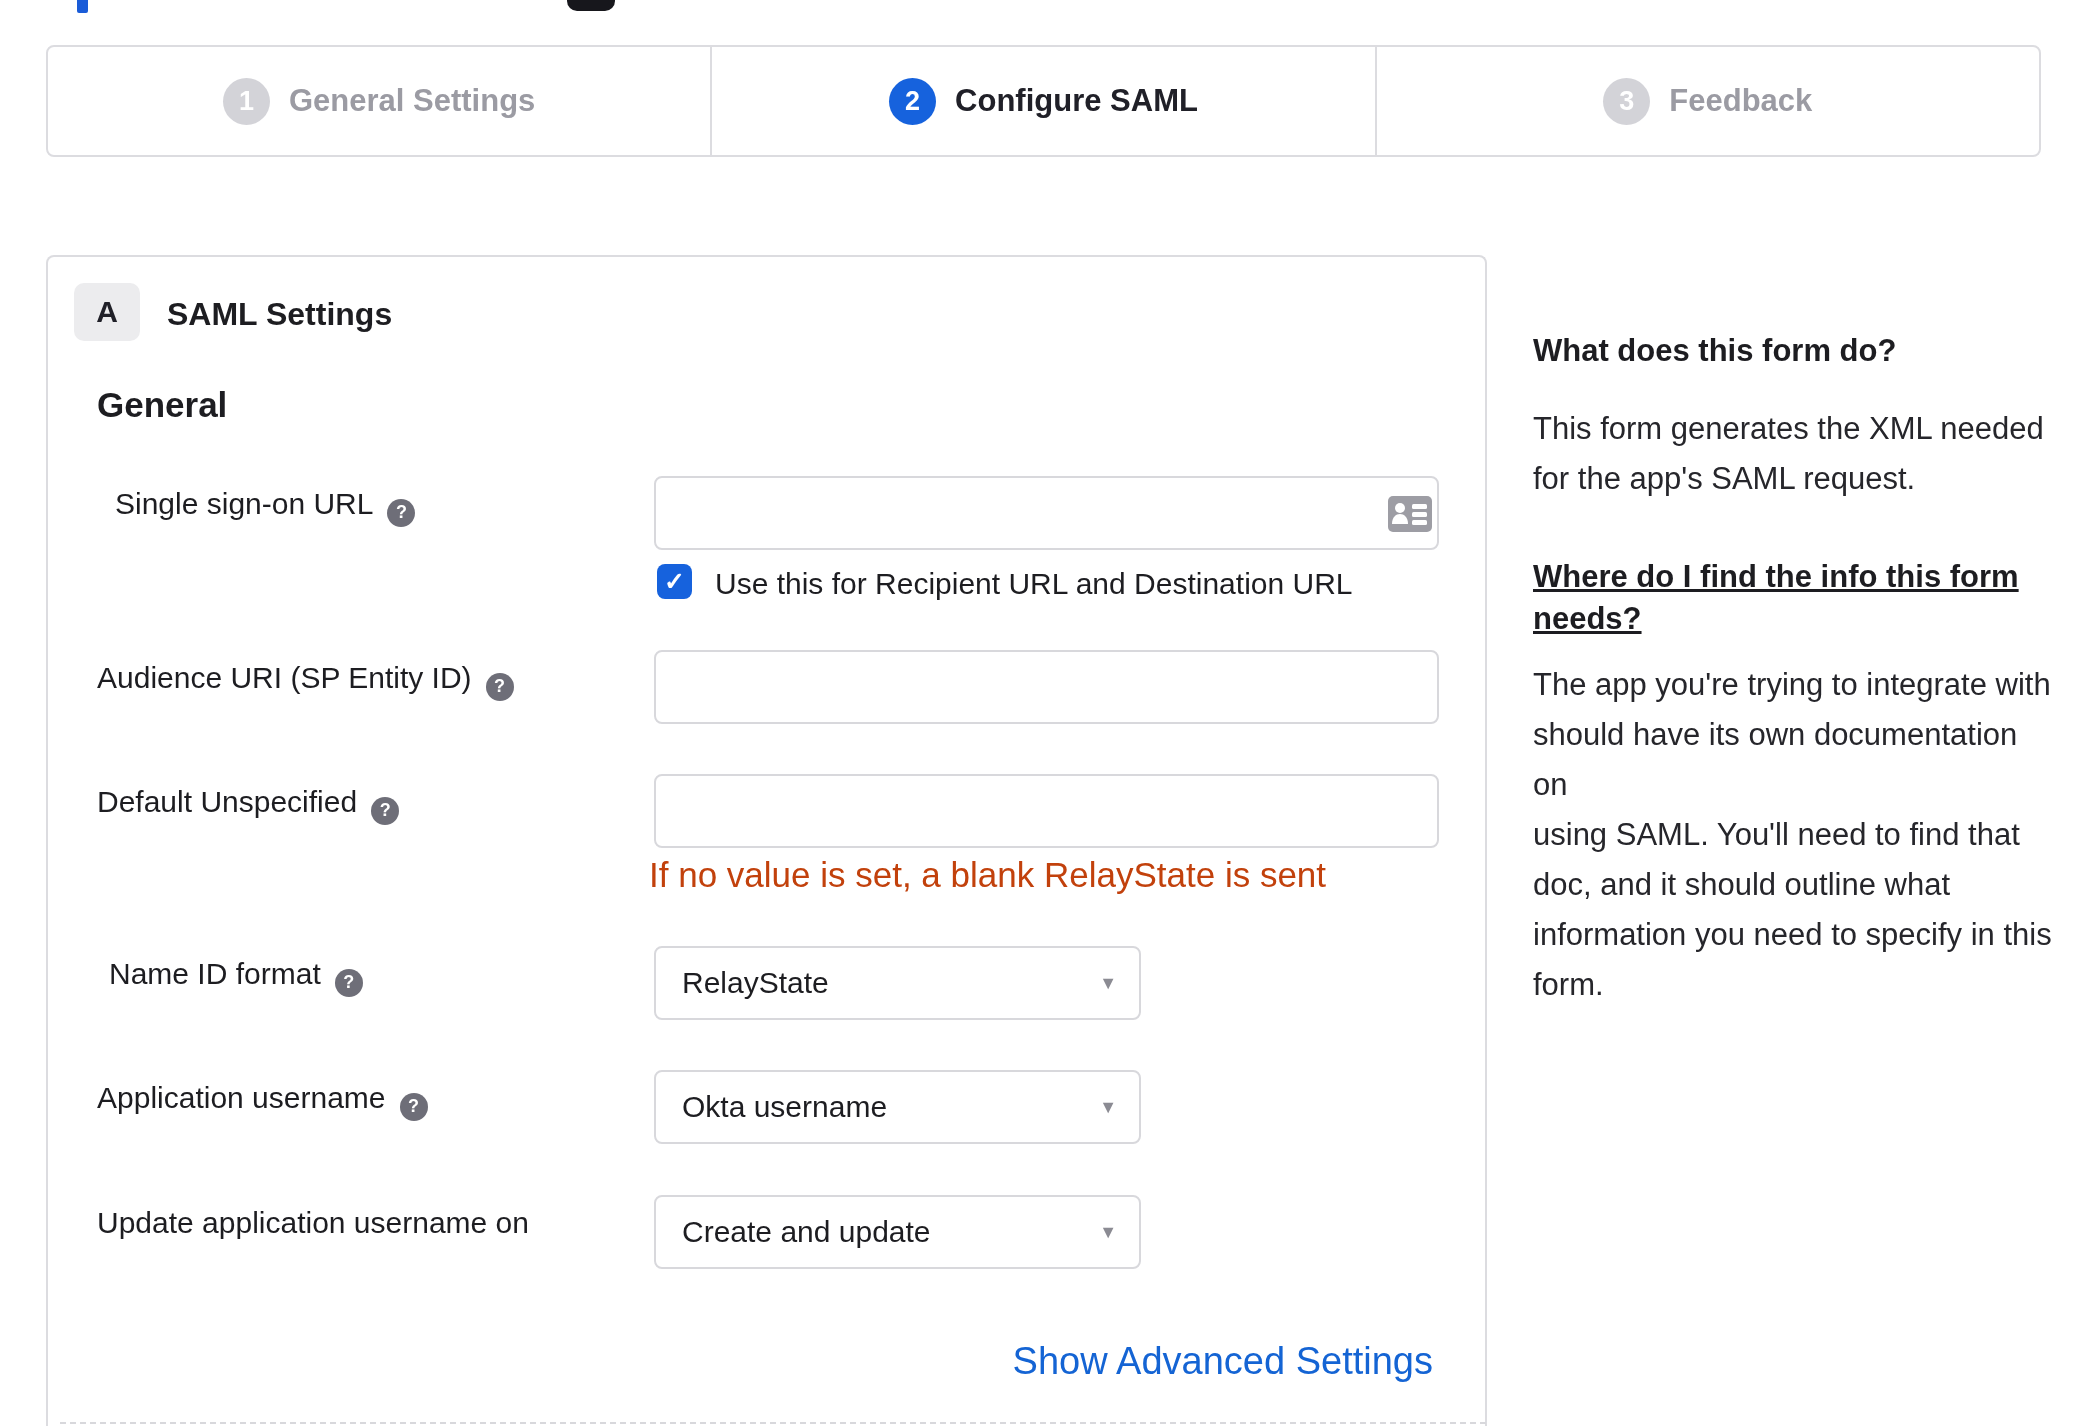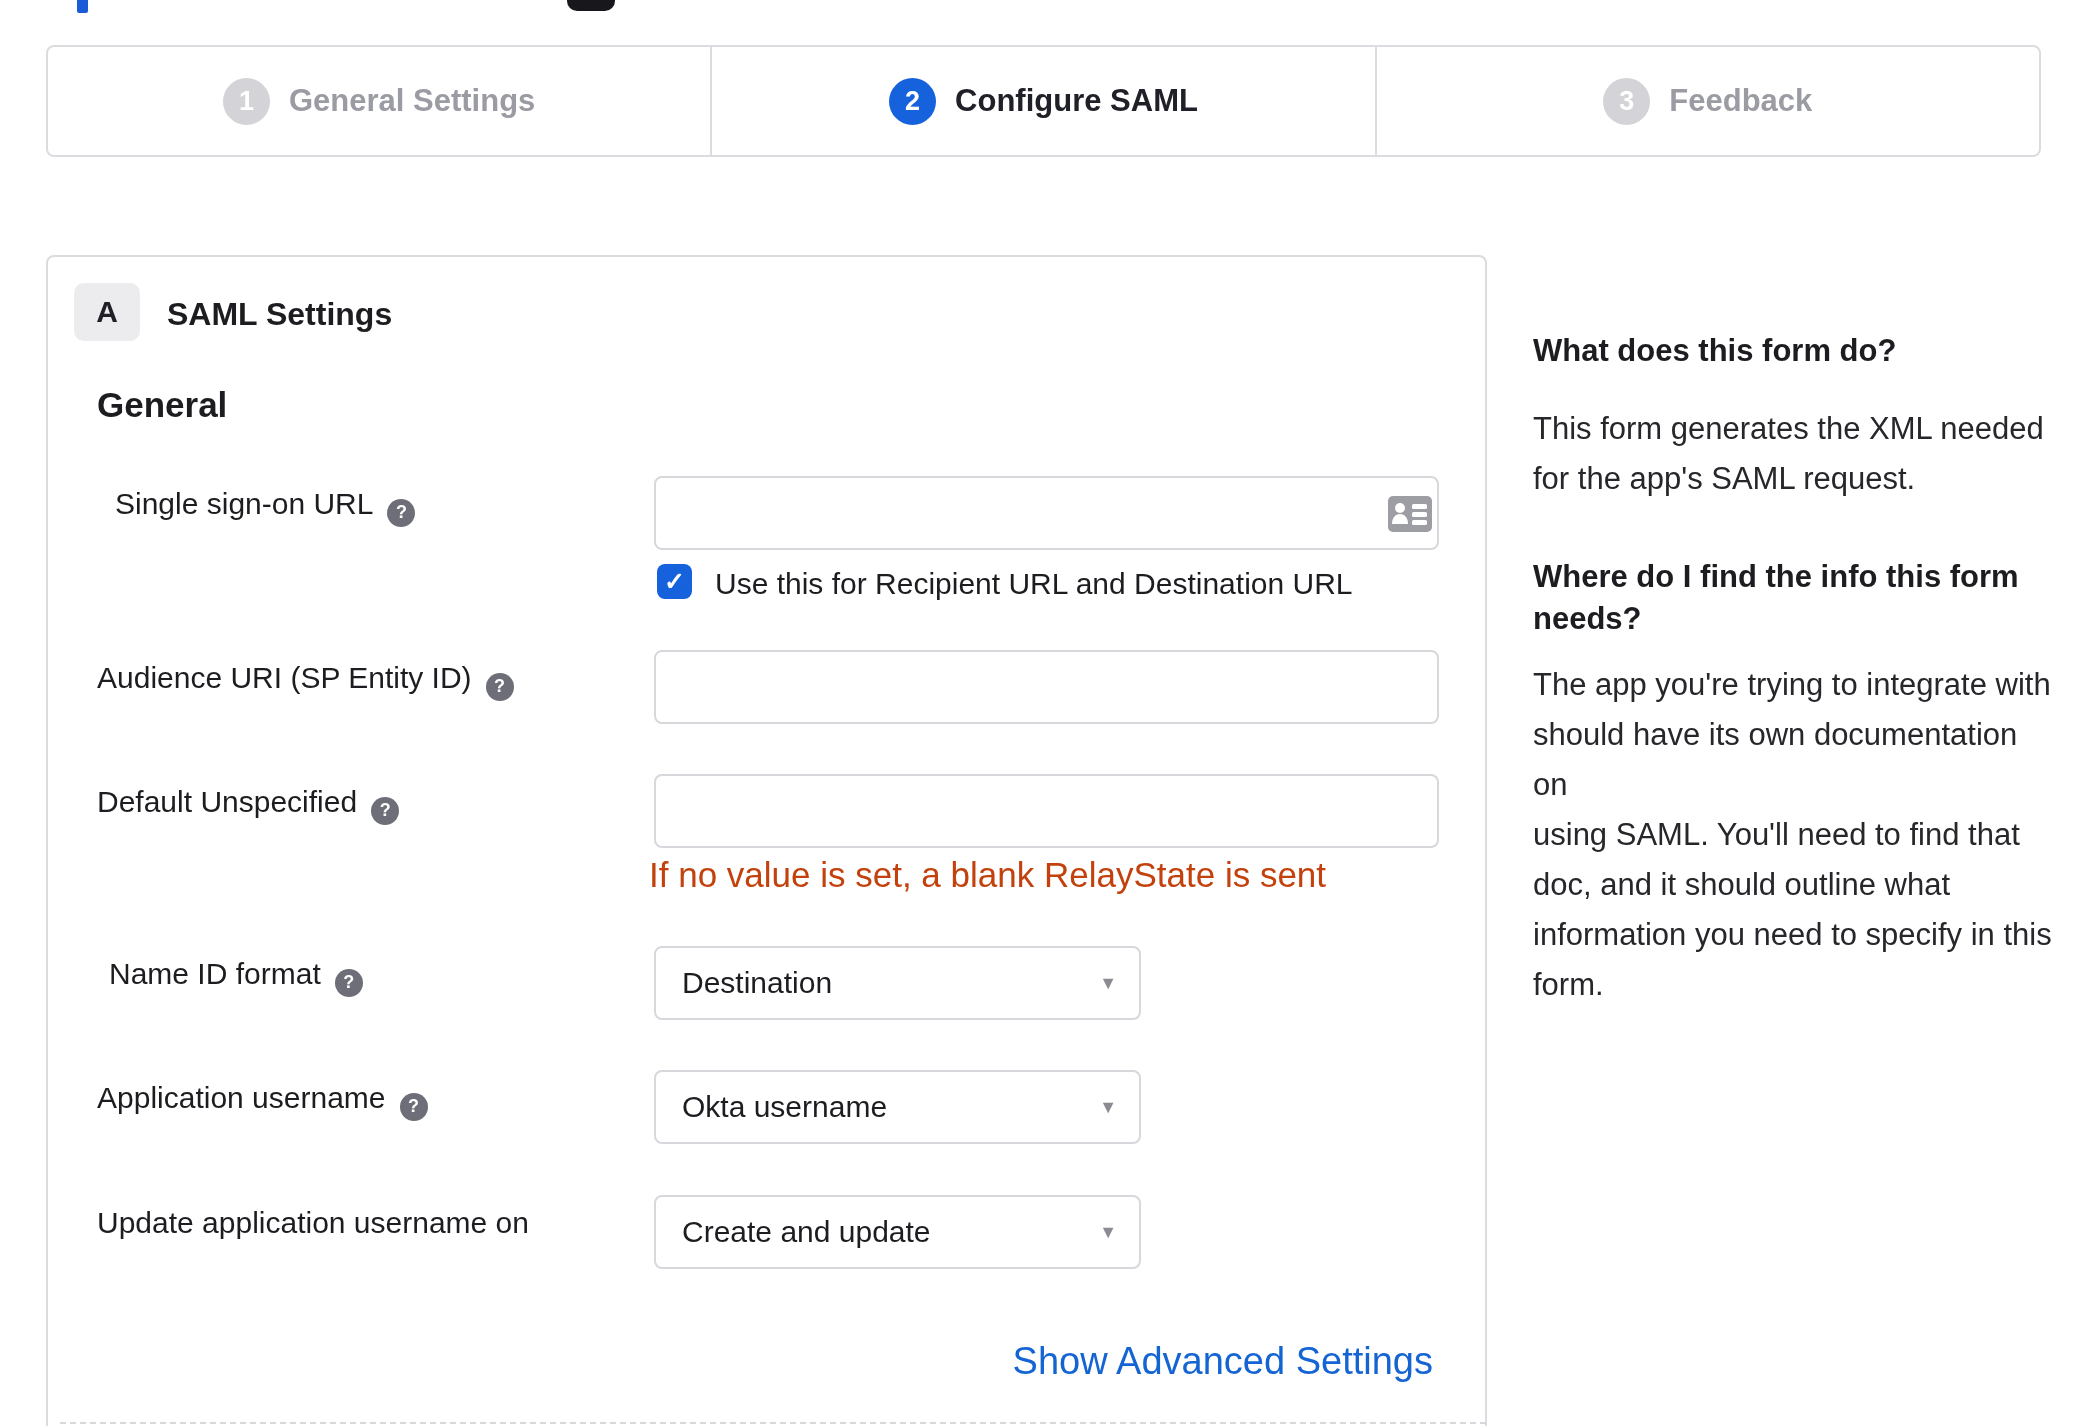--- a/index.html
+++ b/index.html
@@ -54,21 +54,21 @@
   .checkbox-label { position:absolute; left:667px; font-size:30px; color:#1d1d21; }
 
   .adv-link { position:absolute; right:52px; top:1083px; font-size:38px; color:#1464d4; cursor:pointer; text-decoration:none;margin-left:18px; }
   .dashed-divider { position:absolute; left:12px; top:1165px; width:1426px; border-top:2px dashed #d8d8dc; }
 
   
   .sidebar { left:1533px; top:330px; width:520px; }
   .sb-q { font-size:31px; font-weight:bold; line-height:42px; color:#1d1d21; white-space:pre-line; }
   .sb-a { font-size:31px; line-height:50px; color:#26262b; white-space:pre-line; }
   .sb-a1 { margin-top:32px; }
-  .sb-q2 { margin-top:52px; }
+  .sb-q2 { margin-top:52px;text-decoration:underline; }
   .sb-a2 { margin-top:20px; }
 </style>
 </head>
 <body>
 
 <div class="abs frag-blue"></div>
 <div class="abs frag-black"></div>
 
 <div class="abs stepper">
   <div class="step-cell step-inactive">
@@ -116,21 +116,21 @@
   <div class="abs field-label" style="left:49px; top:528px;">
     <span>Default Unspecified</span><span class="help-icon">?</span>
   </div>
   <input class="text-input" style="top: 517px;" type="text" value="">
   <div class="hint" style="top:598px;">If no value is set, a blank RelayState is sent</div>
 
   <div class="abs field-label" style="left:49px; top:700px;margin-left:12px;">
     <span>Name ID format</span><span class="help-icon">?</span>
   </div>
   <div class="select-box" style="top:689px;">
-    <span class="select-value">Destination</span>
+    <span class="select-value">RelayState</span>
     <span class="select-caret">▼</span>
   </div>
 
   <div class="abs field-label" style="left:49px; top:824px;">
     <span>Application username</span><span class="help-icon">?</span>
   </div>
   <div class="select-box" style="top:813px;">
     <span class="select-value">Okta username</span>
     <span class="select-caret">▼</span>
   </div>

